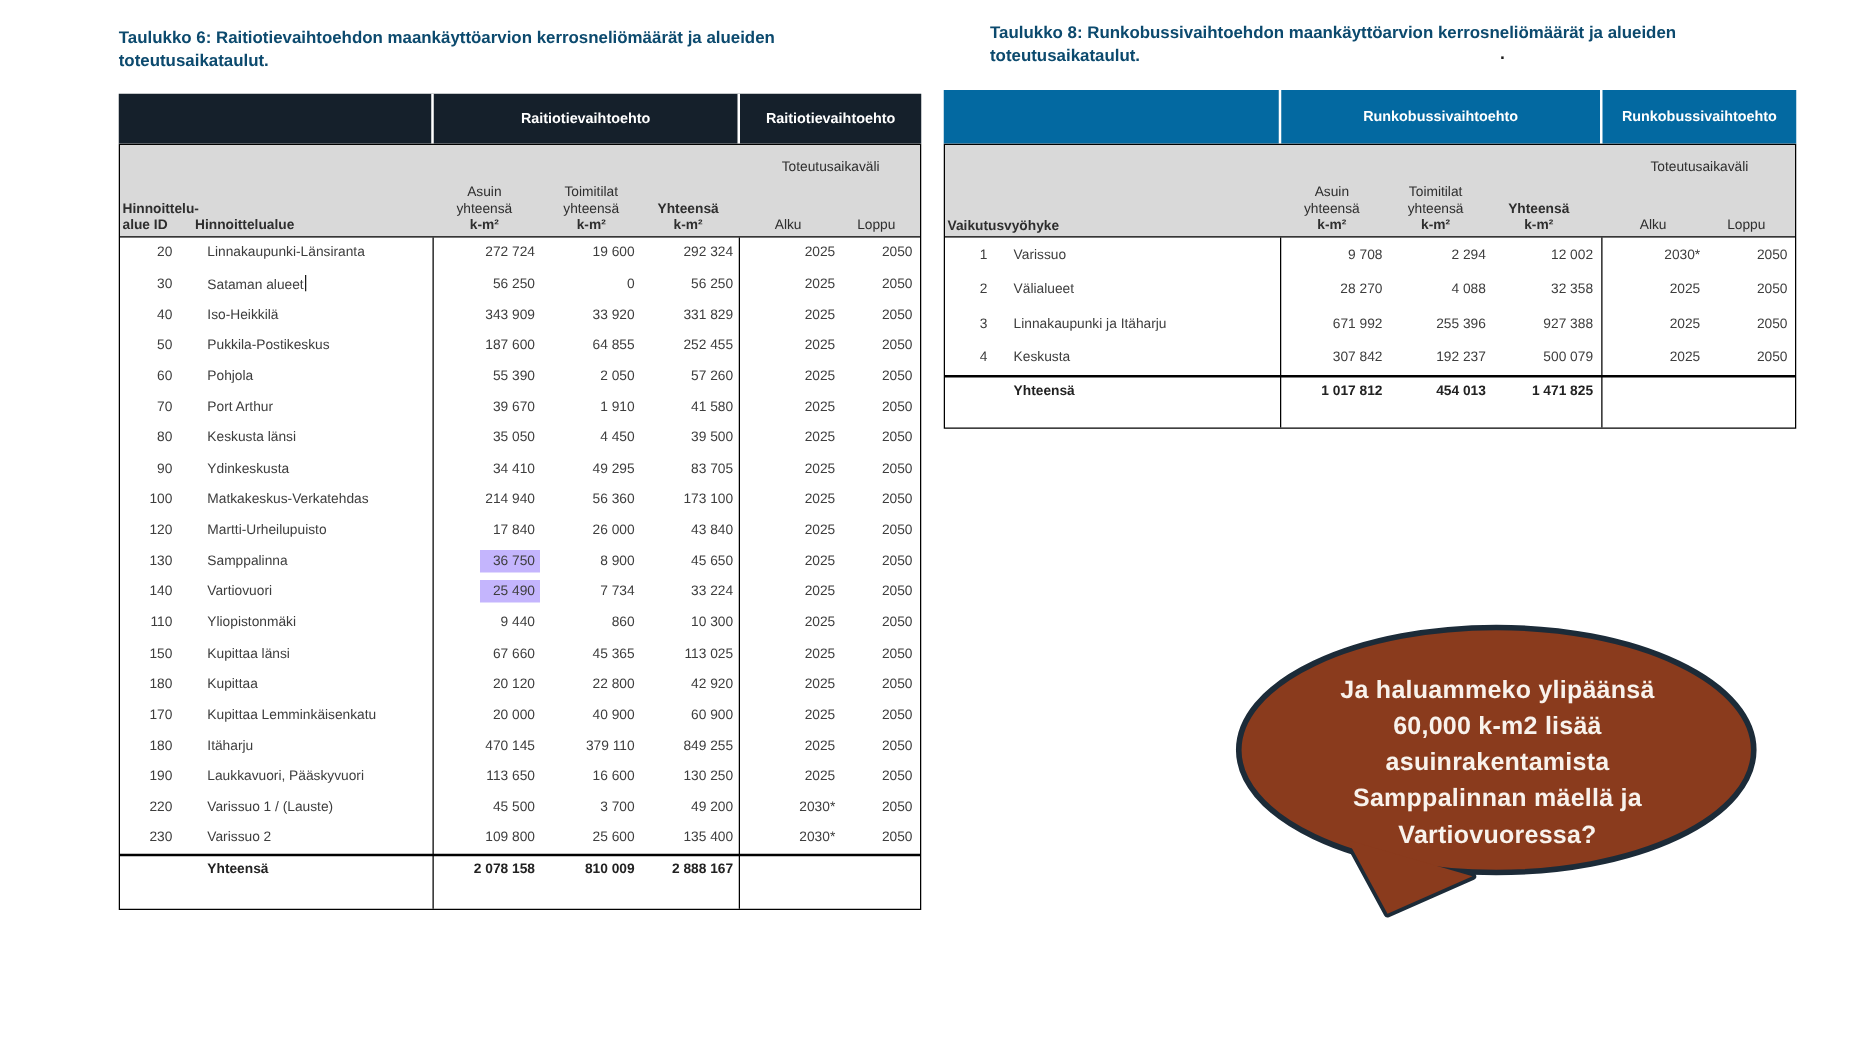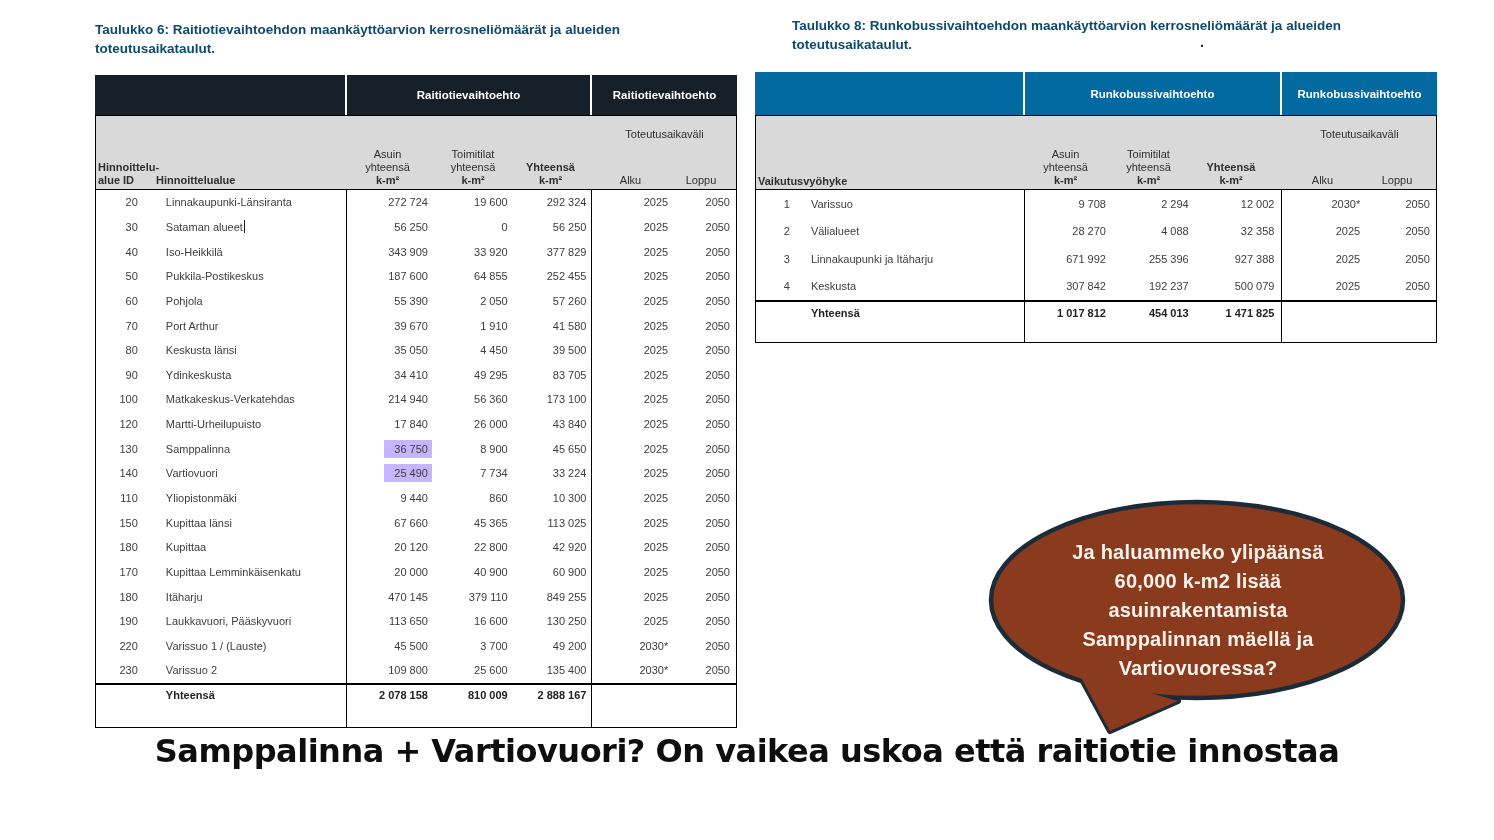--- a/index.html
+++ b/index.html
@@ -138,21 +138,21 @@
       <div class="cell c-t num">0</div>
       <div class="cell c-y num">56 250</div>
       <div class="cell c-al num">2025</div>
       <div class="cell c-lo num">2050</div>
     </div>
         <div class="row">
       <div class="cell c-id">40</div>
       <div class="cell c-name">Iso-Heikkilä</div>
       <div class="cell c-a num">343 909</div>
       <div class="cell c-t num">33 920</div>
-      <div class="cell c-y num">377 829</div>
+      <div class="cell c-y num">331 829</div>
       <div class="cell c-al num">2025</div>
       <div class="cell c-lo num">2050</div>
     </div>
         <div class="row">
       <div class="cell c-id">50</div>
       <div class="cell c-name">Pukkila-Postikeskus</div>
       <div class="cell c-a num">187 600</div>
       <div class="cell c-t num">64 855</div>
       <div class="cell c-y num">252 455</div>
       <div class="cell c-al num">2025</div>
@@ -401,16 +401,15 @@
     <ellipse cx="230" cy="112" rx="206" ry="98" fill="#8a3b1d" stroke="#1c2b38" stroke-width="4.5"></ellipse>
     <path d="M111,184 L143,243 L211,213 Z" fill="#8a3b1d"></path>
   </svg>
   <div class="bubble-text">Ja haluammeko ylipäänsä
 60,000 k-m2 lisää
 asuinrakentamista
 Samppalinnan mäellä ja
 Vartiovuoressa?</div>
 
   <div class="caption">
-    <div>Samppalinna + Vartiovuori? On vaikea uskoa että raitiotie innostaa</div>
   </div>
 
 </div>
 
 </body></html>

